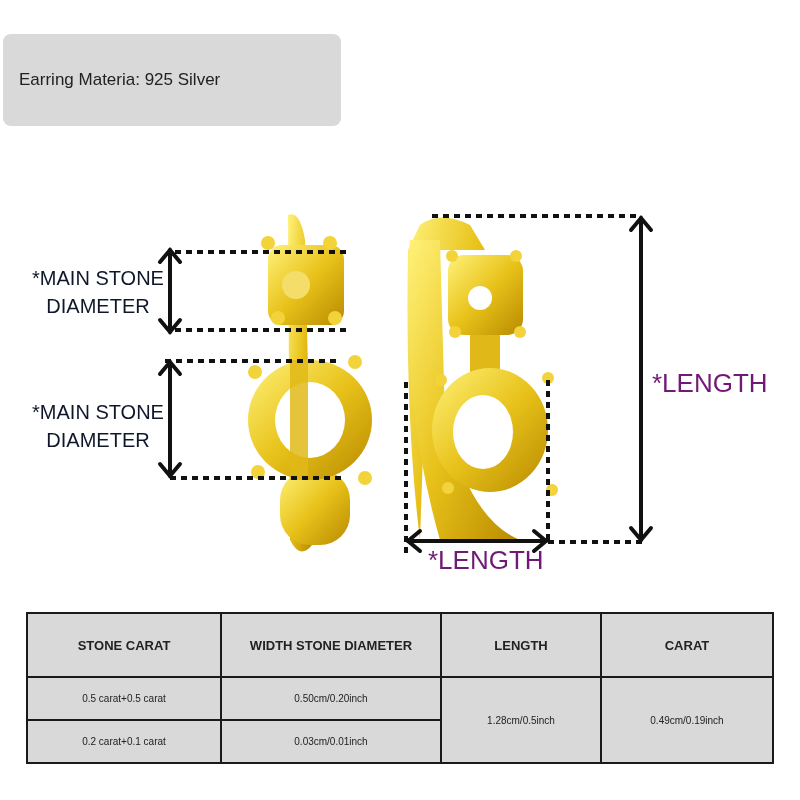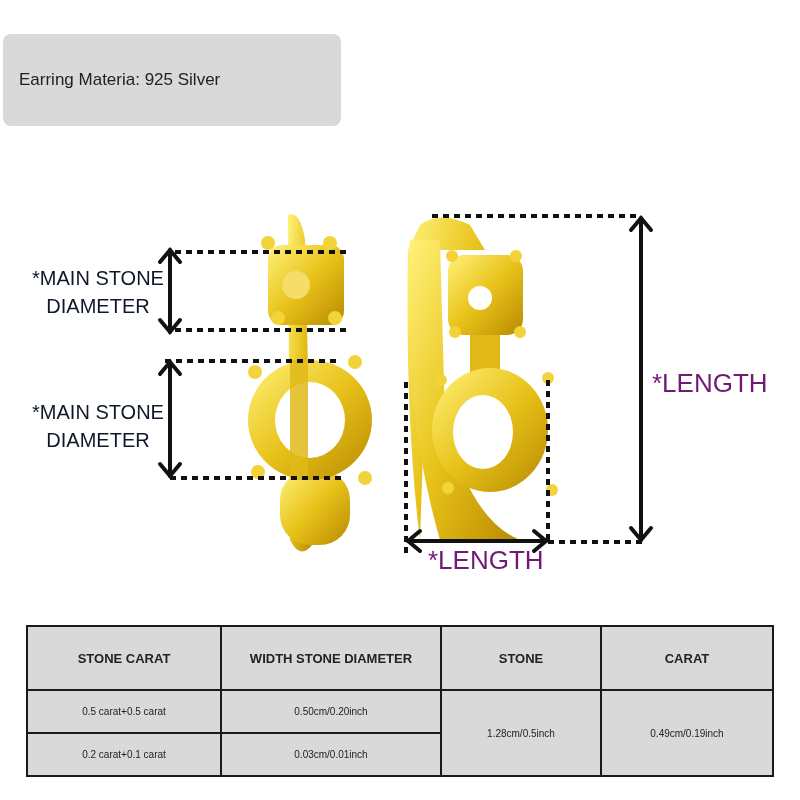--- a/index.html
+++ b/index.html
@@ -2,21 +2,21 @@
 <html><head>
 <meta charset="utf-8">
 <style>
   html, body { margin:0; padding:0; background:#ffffff; }
   body { width:800px; height:800px; position:relative; overflow:hidden; font-family:"Liberation Sans", sans-serif; color:#1a1a1a; }
   .material-box { position:absolute; left:3px; top:34px; width:338px; height:92px; background:#d9d9d9; border-radius:8px; }
   .material-text { position:absolute; left:16px; top:36px; font-size:17px; color:#222; }
   .label { position:absolute; text-align:center; font-size:20px; line-height:28px; color:#0f172a; }
   .big-label { position:absolute; font-size:26px; color:#701a75; }
   svg.overlay { position:absolute; left:0; top:0; }
-  table.spec { position:absolute; left:26px; top:625px; width:748px; height:152px; border-collapse:collapse; background:#d9d9d9;padding-left:44px; }
+  table.spec { position:absolute; left:26px; top:612px; width:748px; height:152px; border-collapse:collapse; background:#d9d9d9;padding-left:44px; }
   table.spec td, table.spec th { border:2px solid #1a1a1a; text-align:center; font-size:10px; color:#222; }
   table.spec th { font-weight:bold; font-size:13px; height:60px; }
 </style>
 </head>
 <body>
 
 <div class="material-box">
   <span class="material-text">Earring Materia: 925 Silver</span>
 </div>
 
@@ -101,21 +101,21 @@
   <div>DIAMETER</div>
 </div>
 <div class="big-label" style="left:652px;top:368px;">*LENGTH</div>
 <div class="big-label" style="left:428px;top:545px;">*LENGTH</div>
 
 <table class="spec">
   <tbody>
       <tr>
     <th style="width:190px">STONE CARAT</th>
     <th style="width:216px">WIDTH STONE DIAMETER</th>
-    <th style="width:156px">STONE</th>
+    <th style="width:156px">LENGTH</th>
     <th>CARAT</th>
   </tr>
   <tr>
     <td>0.5 carat+0.5 carat</td>
     <td>0.50cm/0.20inch</td>
     <td rowspan="2">1.28cm/0.5inch</td>
     <td rowspan="2">0.49cm/0.19inch</td>
   </tr>
   <tr>
     <td>0.2 carat+0.1 carat</td>

